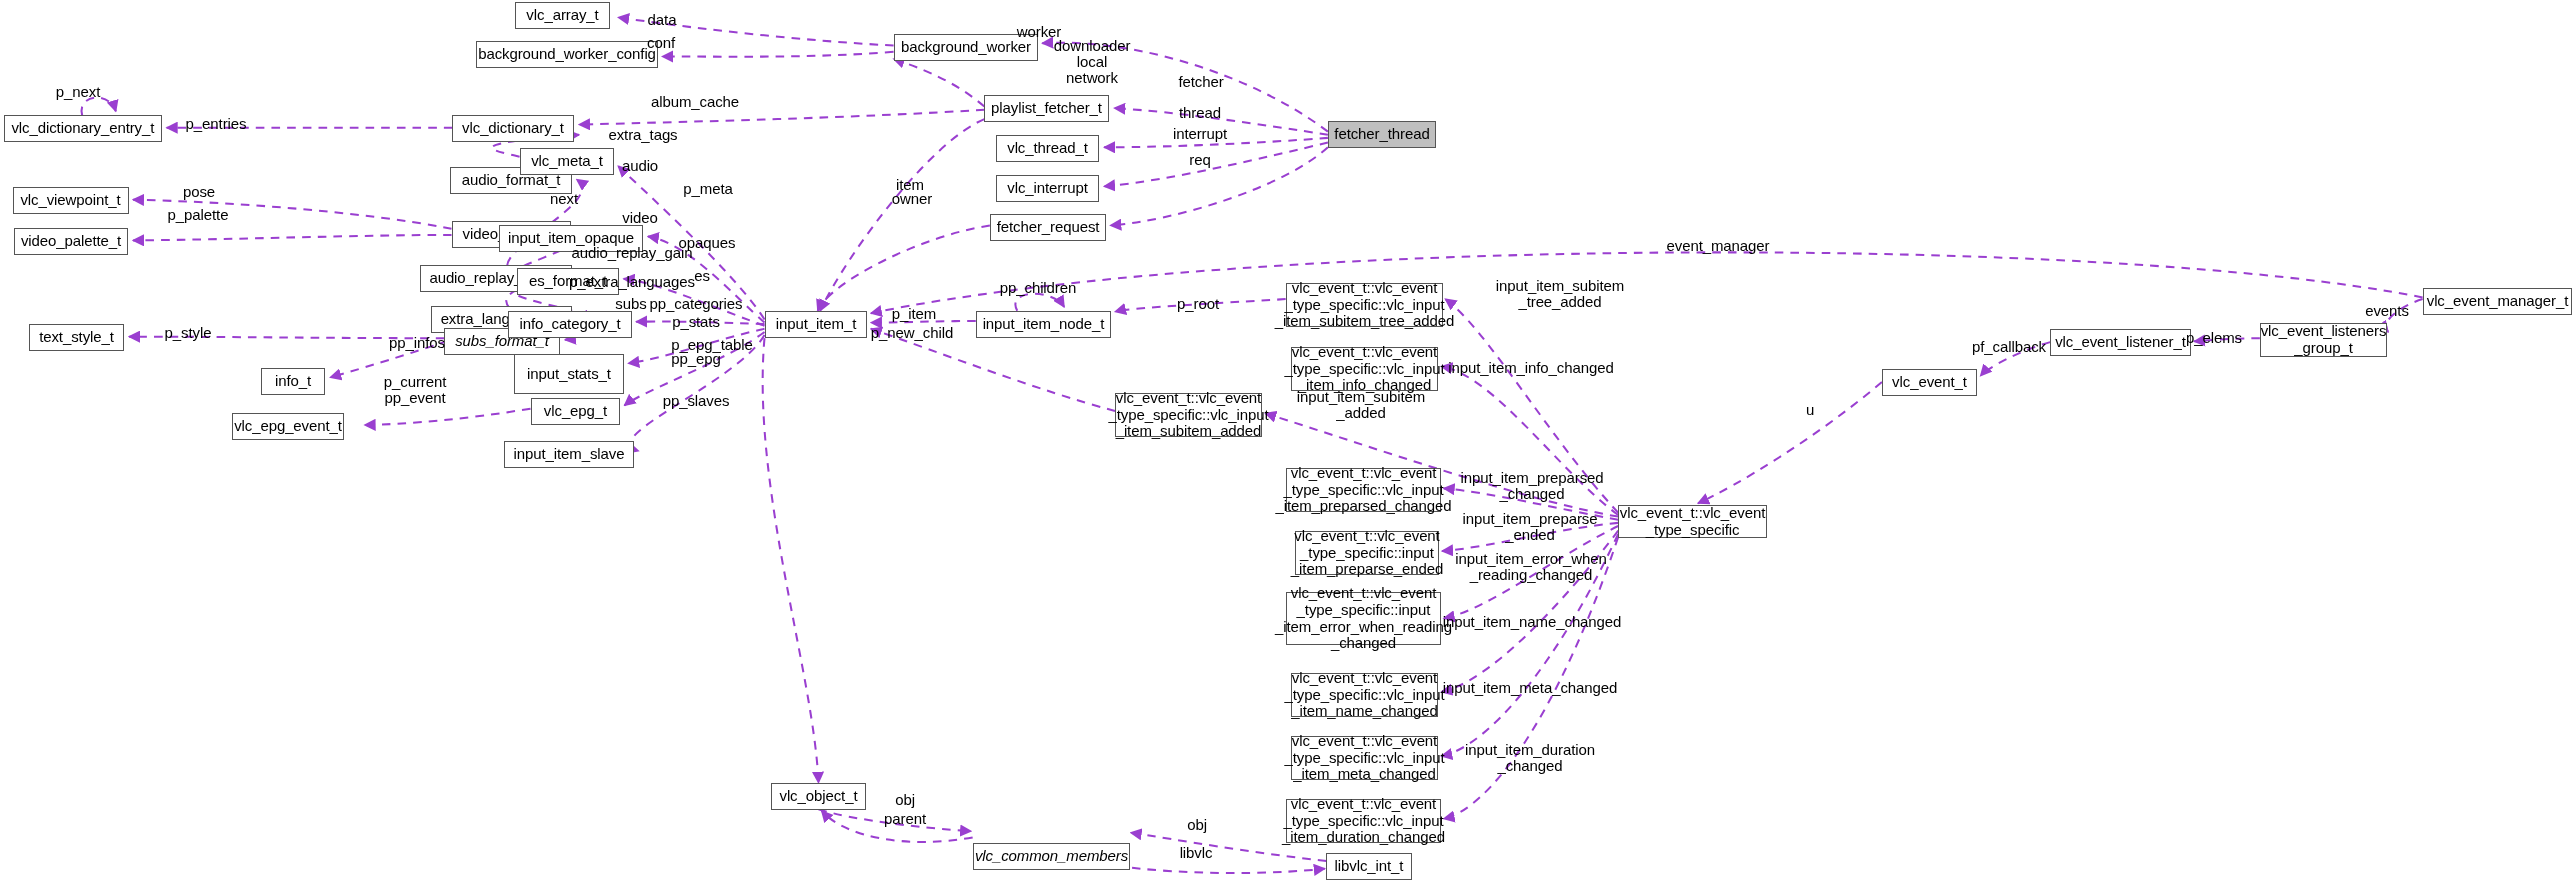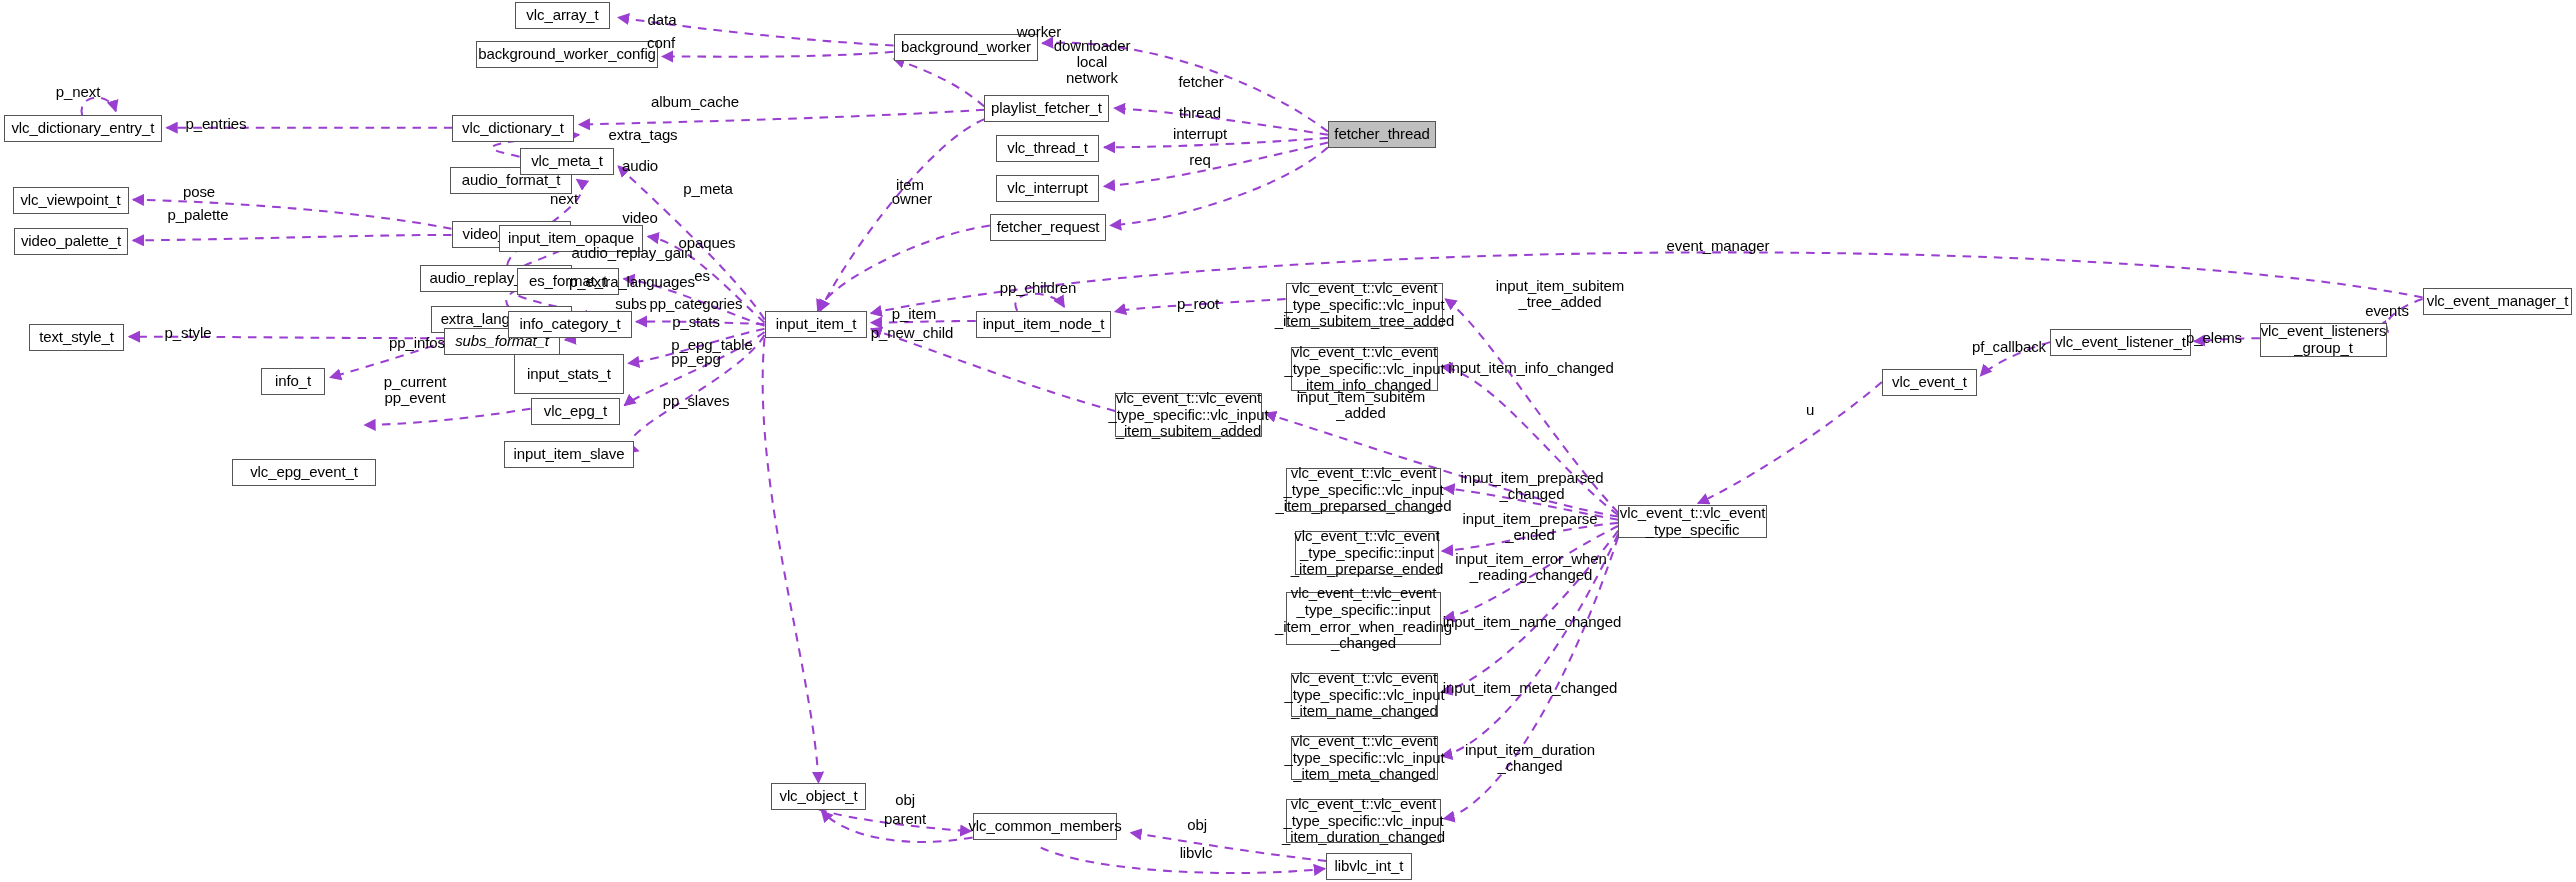--- a/index.html
+++ b/index.html
@@ -142,21 +142,21 @@
       <div class="node" style="left: 452px; top: 115px; width: 122px; height: 27px;">vlc_dictionary_t</div>
       <div class="node" style="left: 12.5px; top: 187px; width: 116px; height: 27px;">vlc_viewpoint_t</div>
       <div class="node" style="left: 14px; top: 228px; width: 114px; height: 27px;">video_palette_t</div>
       <div class="node" style="left: 450px; top: 167px; width: 122px; height: 27px;">audio_format_t</div>
       <div class="node" style="left: 452px; top: 221px; width: 119px; height: 27px;">video_format_t</div>
       <div class="node" style="left: 420px; top: 265px; width: 152px; height: 27px;">audio_replay_gain_t</div>
       <div class="node" style="left: 431px; top: 306px; width: 141px; height: 27px;">extra_languages_t</div>
       <div class="node" style="left: 29px; top: 324px; width: 95px; height: 27px;">text_style_t</div>
       <div class="node" style="left: 444px; top: 328px; width: 116px; height: 27px; font-style: italic;">subs_format_t</div>
       <div class="node" style="left: 261px; top: 368px; width: 64px; height: 27px;">info_t</div>
-      <div class="node" style="left: 232px; top: 413px; width: 144px; height: 27px; margin-top: 46px;">vlc_epg_event_t</div>
+      <div class="node" style="left: 232px; top: 413px; width: 112px; height: 27px;">vlc_epg_event_t</div>
       <div class="node" style="left: 520px; top: 148px; width: 94px; height: 27px;">vlc_meta_t</div>
       <div class="node" style="left: 499px; top: 225px; width: 144px; height: 27px;">input_item_opaque</div>
       <div class="node" style="left: 517px; top: 268px; width: 102px; height: 27px;">es_format_t</div>
       <div class="node" style="left: 508px; top: 311px; width: 124px; height: 27px; text-align: right;">info_category_t</div>
       <div class="node" style="left: 514px; top: 354px; width: 110px; height: 40px;">input_stats_t</div>
       <div class="node" style="left: 531px; top: 398px; width: 89px; height: 27px;">vlc_epg_t</div>
       <div class="node" style="left: 504px; top: 441px; width: 130px; height: 27px;">input_item_slave</div>
       <div class="node" style="left: 765px; top: 311px; width: 102px; height: 27px;">input_item_t</div>
       <div class="node" style="left: 976px; top: 311px; width: 135px; height: 27px;">input_item_node_t</div>
       <div class="node" style="left: 1286px; top: 283px; width: 157px; height: 44px;">vlc_event_t::vlc_event
@@ -188,21 +188,21 @@
 _type_specific::vlc_input
 _item_duration_changed</div>
       <div class="node" style="left: 1618px; top: 505px; width: 149px; height: 33px;">vlc_event_t::vlc_event
 _type_specific</div>
       <div class="node" style="left: 1882px; top: 369px; width: 95px; height: 27px;">vlc_event_t</div>
       <div class="node" style="left: 2050px; top: 329px; width: 141px; height: 27px;">vlc_event_listener_t</div>
       <div class="node" style="left: 2260px; top: 323px; width: 127px; height: 34px;">vlc_event_listeners
 _group_t</div>
       <div class="node" style="left: 2423px; top: 288px; width: 149px; height: 27px;">vlc_event_manager_t</div>
       <div class="node" style="left: 771px; top: 783px; width: 95px; height: 27px;">vlc_object_t</div>
-      <div class="node" style="left: 973px; top: 813px; width: 144px; height: 27px;">vlc_common_members</div>
+      <div class="node" style="left: 973px; top: 843px; width: 157px; height: 27px; font-style: italic;">vlc_common_members</div>
       <div class="node" style="left: 1326px; top: 853px; width: 86px; height: 27px;">libvlc_int_t</div>
     </div>
   <div id="labels-layer">
       <div class="edge-label" style="left: 662px; top: 19.6px;">data</div>
       <div class="edge-label" style="left: 661px; top: 43px;">conf</div>
       <div class="edge-label" style="left: 1039px; top: 32px;">worker</div>
       <div class="edge-label" style="left: 1092px; top: 62px;">downloader
 local
 network</div>
       <div class="edge-label" style="left: 1201px; top: 82px;">fetcher</div>

